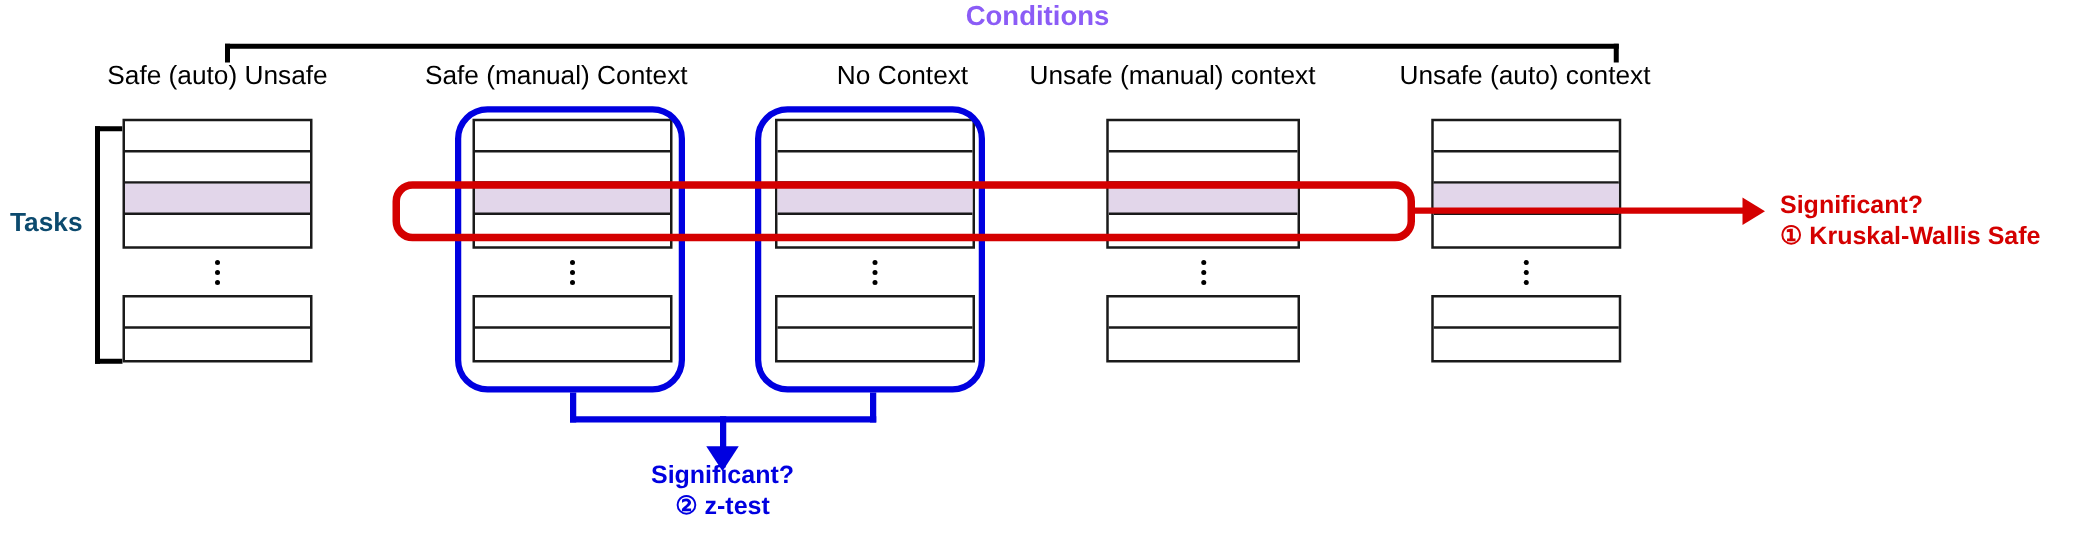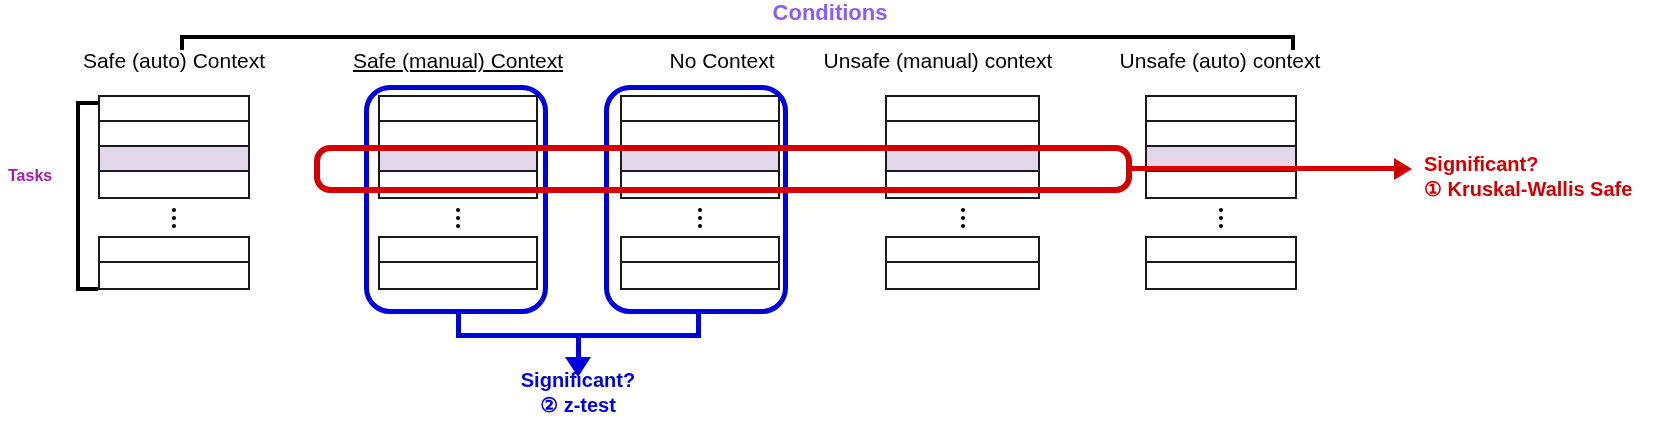--- a/index.html
+++ b/index.html
@@ -37,23 +37,23 @@
     font-size: 21px;
     color: #000000;
     text-align: center;
     white-space: nowrap;
   }
 
   
   .tasks-label {
     left: 8px;
     top: 167px;
-    font-size: 16px;
-    font-weight: bold;
-    color: #a21caf;
+    font-size: 21px;
+    font-weight: bold;
+    color: #0c4a6e;
     white-space: nowrap;
   }
 
   
   .table-col { top: 95px; }
   .tbl {
     border: 2px solid #1a1a1a;
     box-sizing: border-box;
     background: #ffffff;
   }
@@ -147,22 +147,22 @@
 <body>
 
 <div id="stage">
 
   <div class="abs conditions-title">Conditions</div>
 
   <div class="abs blk-line" style="left:180px; top:35px; width:1115px; height:4px;"></div>
   <div class="abs blk-line" style="left:180px; top:35px; width:4px; height:15px;"></div>
   <div class="abs blk-line" style="left:1291px; top:35px; width:4px; height:15px;"></div>
 
-  <div class="abs col-header" style="left:24px;   width:300px;">Safe (auto) Context</div>
-  <div class="abs col-header" style="left:308px;  width:300px;text-decoration:underline;">Safe (manual) Context</div>
+  <div class="abs col-header" style="left:24px;   width:300px;">Safe (auto) Unsafe</div>
+  <div class="abs col-header" style="left:295px;  width:300px;">Safe (manual) Context</div>
   <div class="abs col-header" style="left:550px;  width:344px;">No Context</div>
   <div class="abs col-header" style="left:788px;  width:300px;">Unsafe (manual) context</div>
   <div class="abs col-header" style="left:1070px; width:300px;text-align:center;">Unsafe (auto) context</div>
 
   <div class="abs tasks-label">Tasks</div>
   <div class="abs blk-line" style="left:76px; top:101px; width:4px;  height:190px;"></div>
   <div class="abs blk-line" style="left:76px; top:101px; width:22px; height:4px;"></div>
   <div class="abs blk-line" style="left:76px; top:287px; width:22px; height:4px;"></div>
 
   <div class="abs table-col" style="left:98px; width:152px;">

